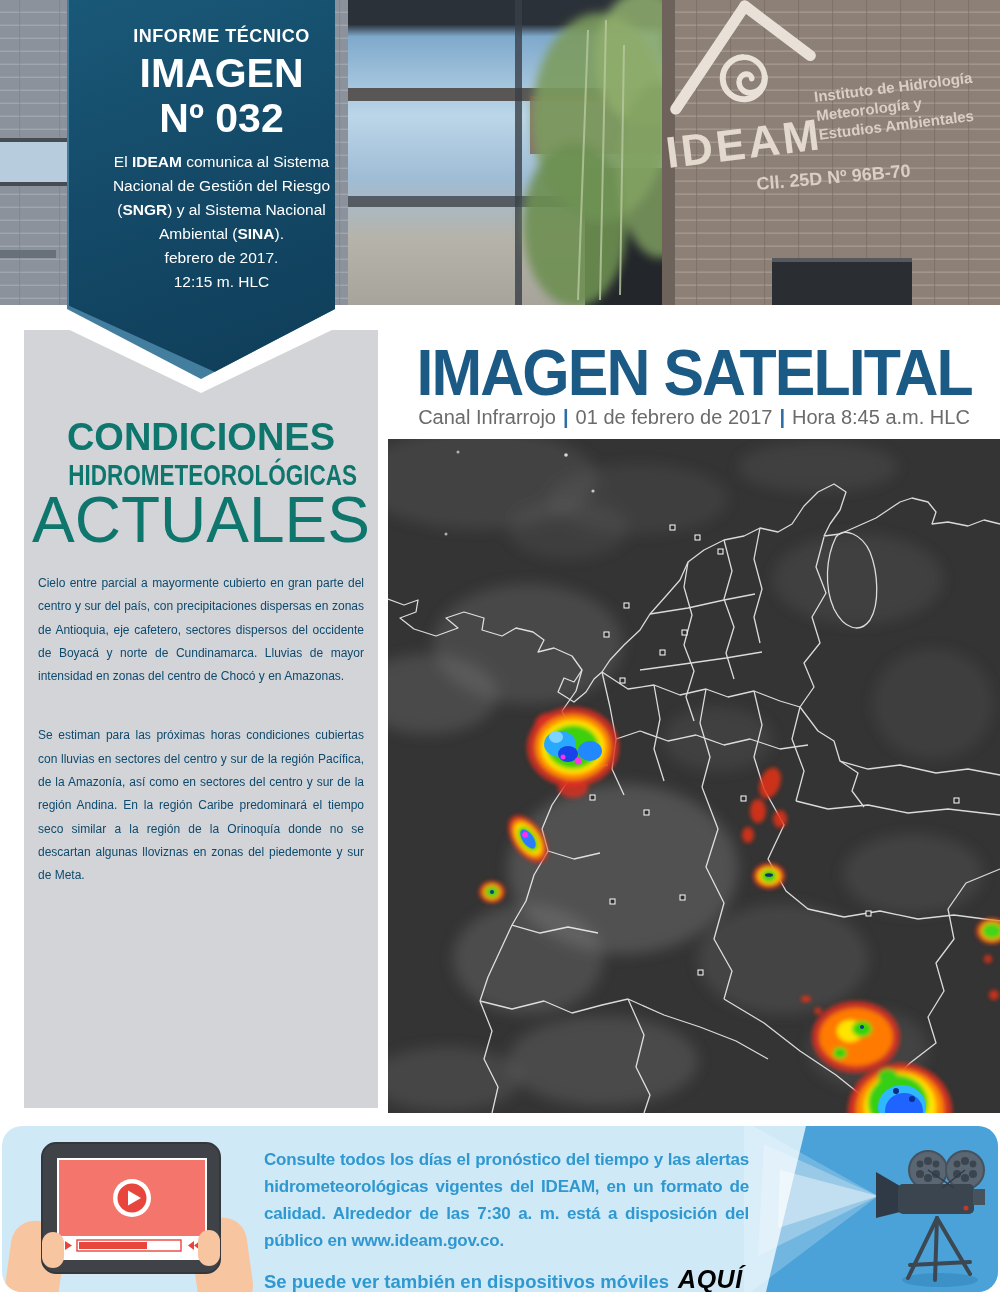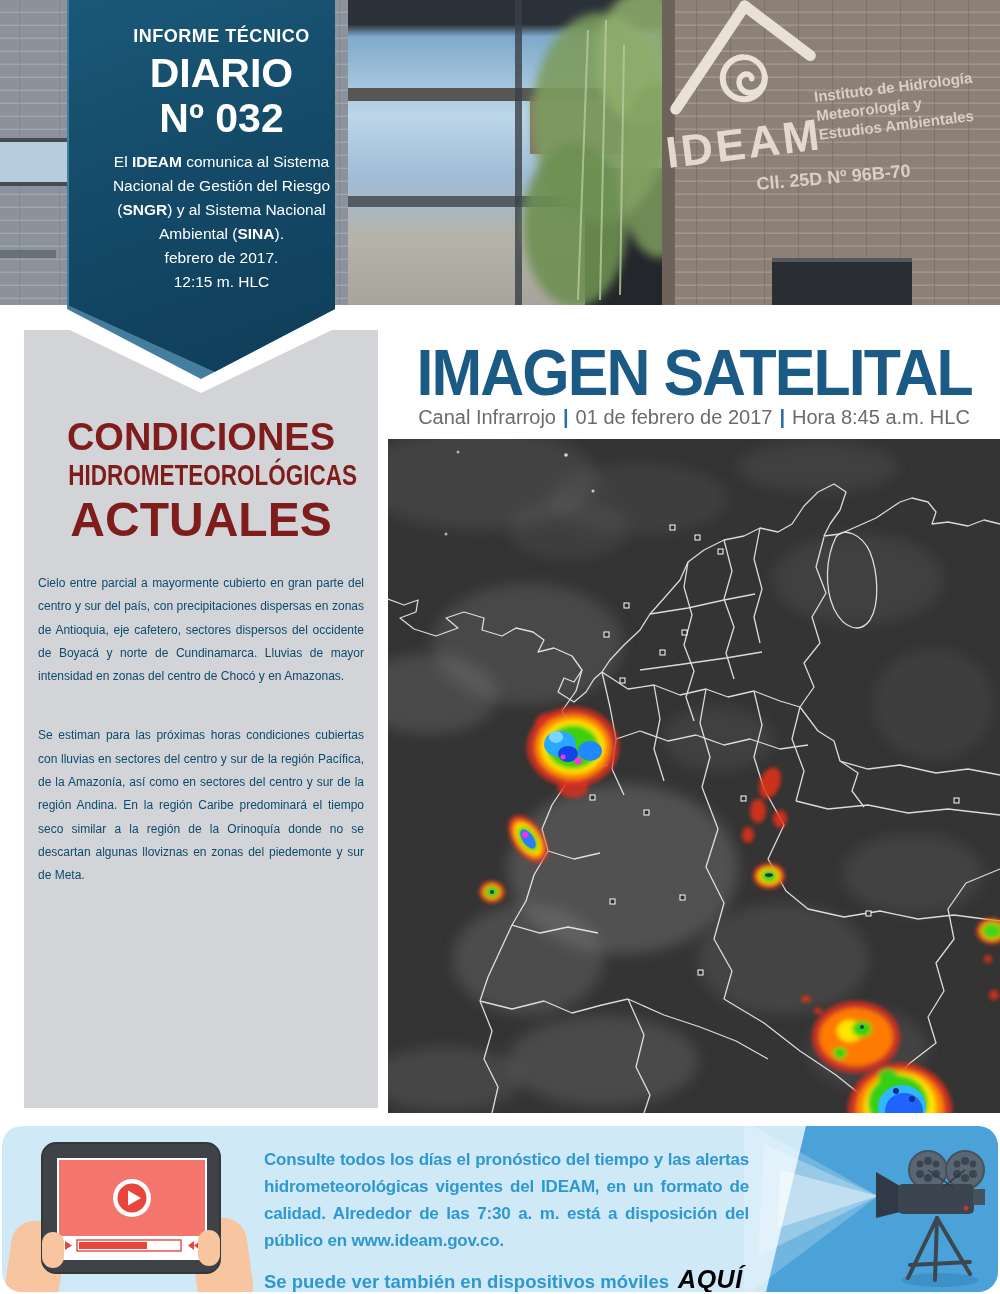--- a/index.html
+++ b/index.html
@@ -19,24 +19,24 @@
     color:#fff;text-align:center;box-sizing:border-box;padding:26px 13px 0 13px;}
   .ribbon-kicker{font-size:18px;font-weight:bold;letter-spacing:.5px;}
   .ribbon-title1{font-size:41px;font-weight:bold;line-height:45px;margin-top:4px;}
   .ribbon-title2{font-size:41px;font-weight:bold;line-height:45px;}
   .ribbon-body{margin-top:9px;font-size:15.5px;line-height:24px;}
   .ribbon-body b{font-weight:bold;}
 
   
   #condbox{position:absolute;left:24px;top:330px;width:354px;height:778px;background:#d3d4d8;z-index:1;
     clip-path:polygon(0 0,12.9% 0,50% 8.1%,87% 0,100% 0,100% 100%,0 100%);}
-  #cond-titles{margin-top:86px;text-align:center;color:#7f1d1d;}
+  #cond-titles{margin-top:86px;text-align:center;color:#0f766e;}
   .cond-t1{font-size:38px;font-weight:bold;line-height:42px;}
   .cond-t2{font-size:30px;font-weight:bold;line-height:34px;transform:scaleX(.75);transform-origin:center;white-space:nowrap;}
-  .cond-t3{font-size:48px;font-weight:bold;line-height:56px;}
+  .cond-t3{font-size:64px;font-weight:normal;line-height:56px;}
   #cond-paras{margin:24px 14px 0 14px;color:#0c4a6e;font-size:12px;line-height:23.3px;}
   #cond-paras .bl{text-align:justify;margin-bottom:36px;}
 
   
   #sat-head{position:absolute;left:388px;top:342px;width:612px;text-align:center;z-index:1;}
   #sat-title{font-size:64px;font-weight:bold;color:#1a5a84;letter-spacing:-2px;line-height:62px;
     display:inline-block;transform:scaleX(.95);transform-origin:center;white-space:nowrap;}
   #sat-sub{margin-top:2px;font-size:20px;color:#6b6b6b;white-space:nowrap;}
   #sat-sub .pipe{color:#2d6da8;font-weight:bold;padding:0 7px;}
   #satwrap{position:absolute;left:388px;top:439px;width:612px;height:674px;z-index:1;}
@@ -127,21 +127,21 @@
         <text x="816" y="121">Meteorología y</text>
         <text x="816" y="140">Estudios Ambientales</text>
       </g>
       <text x="757" y="190" transform="rotate(-5 757 190)" font-family="Liberation Sans, sans-serif" font-size="18" font-weight="bold" fill="#d9cfc4">Cll. 25D  Nº 96B-70</text>
     </svg>
   </div>
 
   <div id="ribbon-edge">
     <div id="ribbon">
       <div class="ribbon-kicker">INFORME TÉCNICO</div>
-      <div class="ribbon-title1">DIARIO</div>
+      <div class="ribbon-title1">IMAGEN</div>
       <div class="ribbon-title2">Nº 032</div>
       <div class="ribbon-body">
           <div class="bl">El <b>IDEAM</b> comunica al Sistema</div>
           <div class="bl">Nacional de Gestión del Riesgo</div>
           <div class="bl">(<b>SNGR</b>) y al Sistema Nacional</div>
           <div class="bl">Ambiental (<b>SINA</b>).</div>
           <div class="bl">febrero de 2017.</div>
           <div class="bl">12:15 m. HLC</div>
         </div>
     </div>

